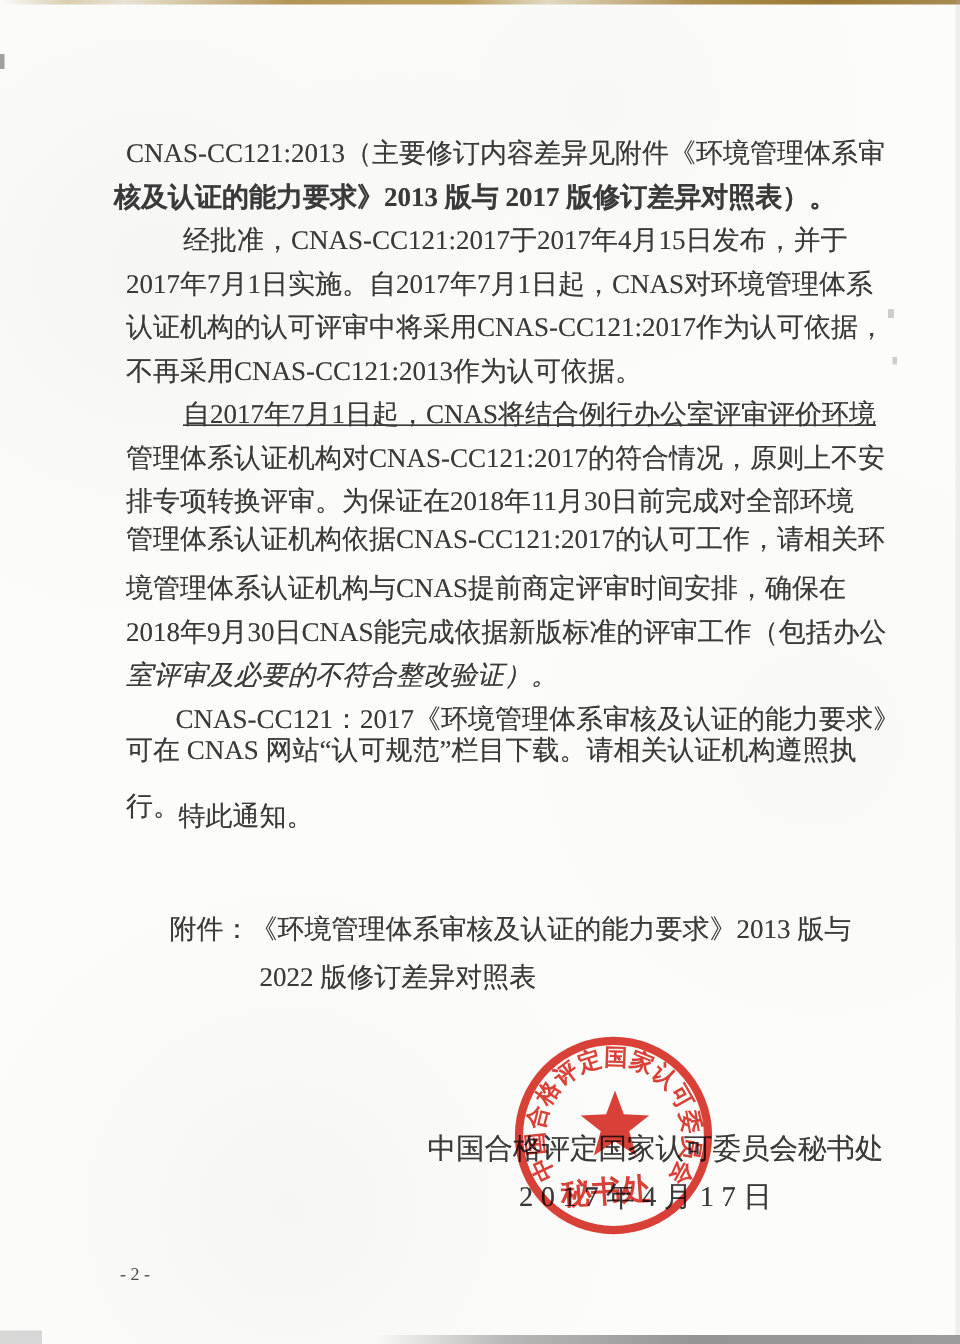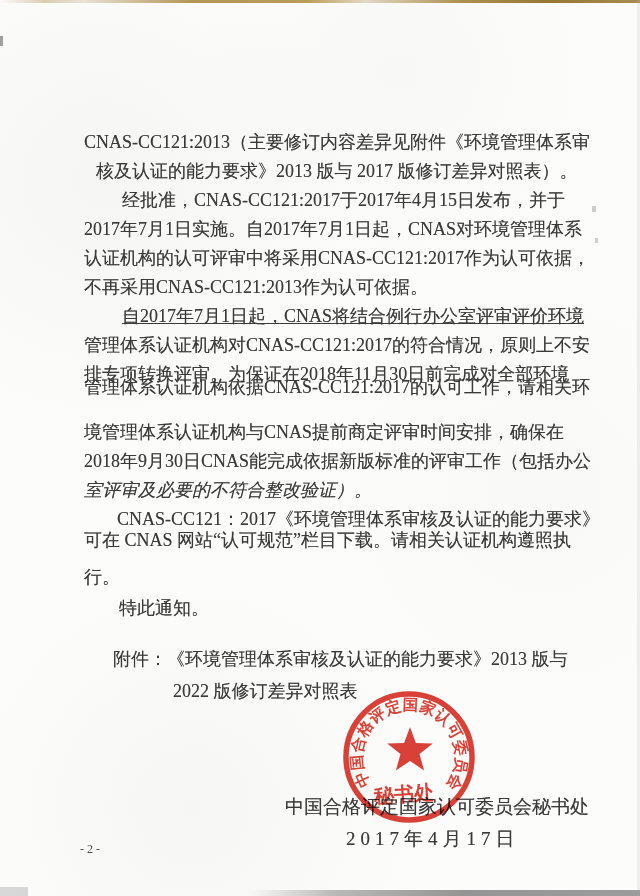--- a/index.html
+++ b/index.html
@@ -19,21 +19,20 @@
       radial-gradient(circle at 85% 55%, rgba(205,205,205,0.07), transparent 30%),
       #fcfcfb;
   }
   .tline {
     position: absolute;
     white-space: pre;
     font-size: 18px;
     line-height: 22px;
     color: #3a3a3a;
     text-shadow: 0 0 0.4px rgba(58,58,58,0.55);
-    margin-top: 40px;
   }
   .sig { font-size: 19px; }
   .page-num {
     position: absolute;
     left: 80px; top: 842px;
     font-size: 12px;
     letter-spacing: 3px;
     color: #4a4a4a;
   }
   .seal {
@@ -91,36 +90,36 @@
   <div class="edge-top"></div>
   <div class="edge-right"></div>
   <div class="edge-bottom"></div>
   <div class="corner-bl"></div>
   <div class="speck speck-1"></div>
   <div class="speck speck-2"></div>
   <div class="speck speck-3"></div>
 
   <div id="text-layer">
       <div class="tline" style="left: 84px; top: 91px;">CNAS-CC121:2013（主要修订内容差异见附件《环境管理体系审</div>
-      <div class="tline" style="left: 96px; top: 120px;">核及认证的能力要求》2013 版与 2017 版修订差异对照表）。</div>
+      <div class="tline" style="left: 76px; top: 120px; font-weight: bold;">核及认证的能力要求》2013 版与 2017 版修订差异对照表）。</div>
       <div class="tline" style="left: 122px; top: 149px;">经批准，CNAS-CC121:2017于2017年4月15日发布，并于</div>
       <div class="tline" style="left: 84px; top: 178px;">2017年7月1日实施。自2017年7月1日起，CNAS对环境管理体系</div>
       <div class="tline" style="left: 84px; top: 207px;">认证机构的认可评审中将采用CNAS-CC121:2017作为认可依据，</div>
       <div class="tline" style="left: 84px; top: 236px;">不再采用CNAS-CC121:2013作为认可依据。</div>
       <div class="tline" style="left: 122px; top: 265px; text-decoration: underline;">自2017年7月1日起，CNAS将结合例行办公室评审评价环境</div>
       <div class="tline" style="left: 84px; top: 294px; text-align: center;">管理体系认证机构对CNAS-CC121:2017的符合情况，原则上不安</div>
       <div class="tline" style="left: 84px; top: 323px;">排专项转换评审。为保证在2018年11月30日前完成对全部环境</div>
-      <div class="tline" style="left: 84px; top: 336px;">管理体系认证机构依据CNAS-CC121:2017的认可工作，请相关环</div>
+      <div class="tline" style="left: 84px; top: 348px;">管理体系认证机构依据CNAS-CC121:2017的认可工作，请相关环</div>
       <div class="tline" style="left: 84px; top: 381px;">境管理体系认证机构与CNAS提前商定评审时间安排，确保在</div>
       <div class="tline" style="left: 84px; top: 410px;">2018年9月30日CNAS能完成依据新版标准的评审工作（包括办公</div>
       <div class="tline" style="left: 84px; top: 439px; font-style: italic;">室评审及必要的不符合整改验证）。</div>
       <div class="tline" style="left: 117px; top: 468px; font-family: Liberation Serif, serif;">CNAS-CC121：2017《环境管理体系审核及认证的能力要求》</div>
       <div class="tline" style="left: 84px; top: 489px;">可在 CNAS 网站“认可规范”栏目下载。请相关认证机构遵照执</div>
       <div class="tline" style="left: 84px; top: 526px;">行。</div>
-      <div class="tline" style="left: 119px; top: 557px;">特此通知。</div>
+      <div class="tline" style="left: 119px; top: 533px;">特此通知。</div>
       <div class="tline" style="left: 113px; top: 608px;">附件：《环境管理体系审核及认证的能力要求》2013 版与</div>
       <div class="tline" style="left: 173px; top: 640px;">2022 版修订差异对照表</div>
       <div class="tline sig" style="left: 285px; top: 756px;">中国合格评定国家认可委员会秘书处</div>
       <div class="tline sig" style="left: 346px; top: 788px; letter-spacing: 5px;">2017年4月17日</div>
     </div>
 
   <div class="page-num">-2-</div>
 
   <svg class="seal" viewBox="0 0 140 140" width="140" height="140" xmlns="http://www.w3.org/2000/svg">
     <defs>

